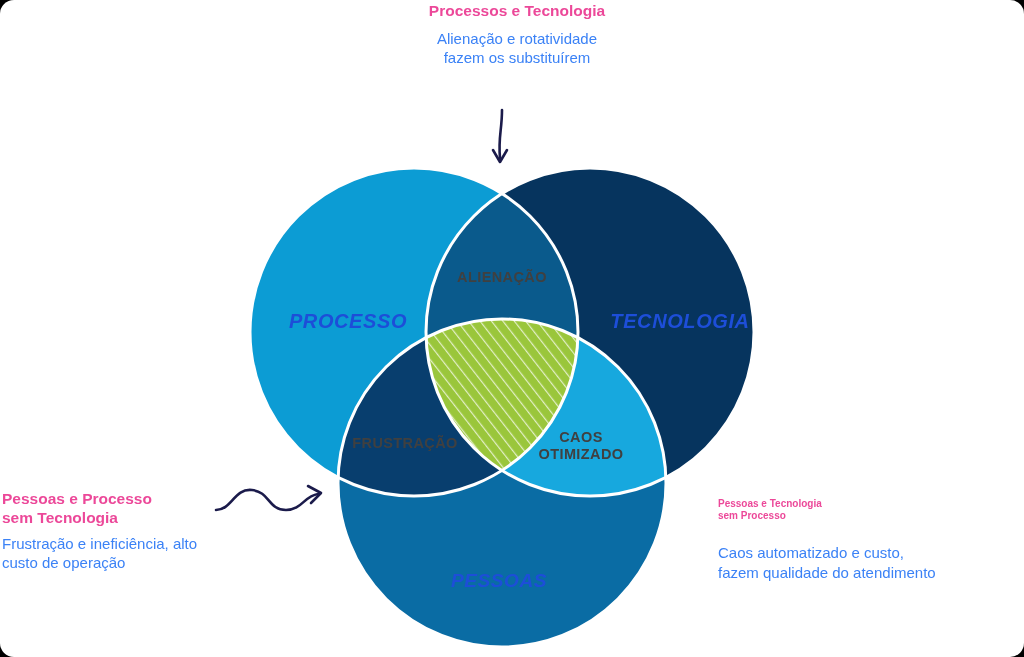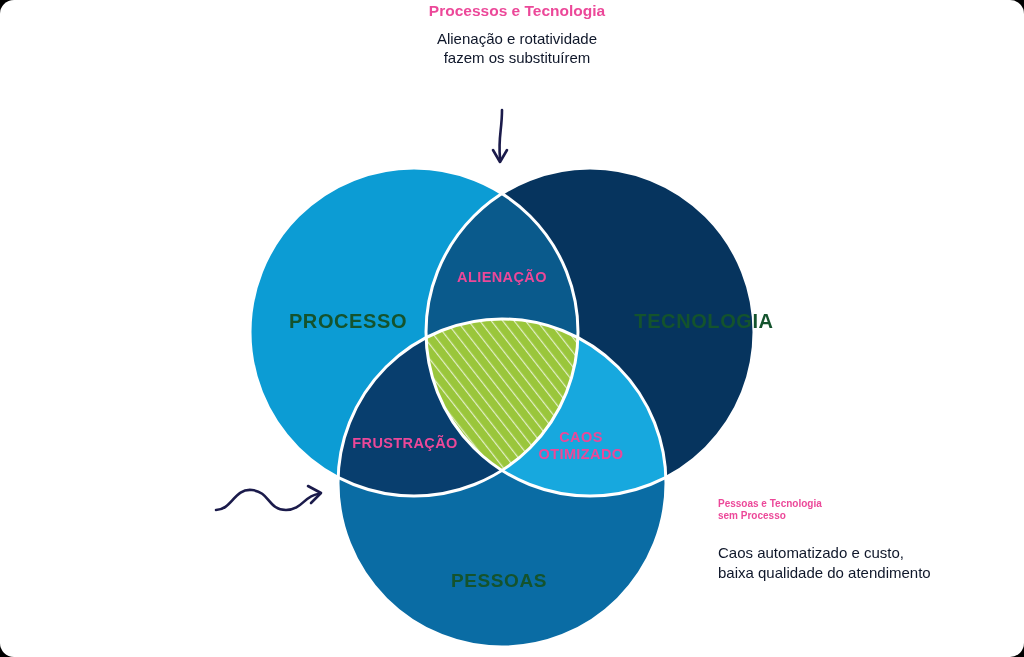--- a/index.html
+++ b/index.html
@@ -26,35 +26,36 @@
   
   #venn {
     position: absolute;
     left: 0; top: 0;
     width: 1024px; height: 657px;
   }
 
   
   .circle-label {
     position: absolute;
-    color: #14532d;
+    color: #1d4ed8;
     font-weight: bold;
     letter-spacing: 0.6px;
     white-space: nowrap;
     text-align: center;
     pointer-events: none;
+    font-style: italic;
   }
   #label-processo   { left: 253px; top: 310px; width: 190px; font-size: 20px; }
-  #label-tecnologia { left: 594px; top: 310px; width: 220px; font-size: 20px; }
+  #label-tecnologia { left: 570px; top: 310px; width: 220px; font-size: 20px; }
   #label-pessoas    { left: 404px; top: 570px; width: 190px; font-size: 19px; }
 
   
   .inter-label {
     position: absolute;
-    color: #ec4899;
+    color: #404040;
     font-weight: 600;
     font-size: 14.5px;
     letter-spacing: 0.4px;
     text-align: center;
     line-height: 1.18;
     white-space: nowrap;
     pointer-events: none;
   }
   #label-alienacao  { left: 437px; top: 269px; width: 130px; }
   #label-frustracao { left: 340px; top: 435px; width: 130px; }
@@ -67,21 +68,21 @@
 
   
   .annot { position: absolute; }
   .annot-title {
     color: #ec4899;
     font-weight: bold;
     line-height: 1.22;
     margin: 0 0 4px 0;
   }
   .annot-body {
-    color: #0f172a;
+    color: #3b82f6;
     line-height: 1.28;
     margin: 0;
   }
 
   #annot-top {
     left: 352px; top: 2px; width: 330px; text-align: center;
   }
   #annot-top .annot-title { font-size: 15.5px; }
   #annot-top .annot-body  { font-size: 15px; margin-top: 8px; }
 
@@ -183,30 +184,40 @@
       <div>Alienação e rotatividade</div>
       <div>fazem os substituírem</div>
     </div>
   </div>
 
   <svg class="connector" id="conn-top" viewBox="0 0 70 70">
     <path d="M32 2 C32 22, 28 30, 30 50" fill="none" stroke="#1B1B4B" stroke-width="2.6" stroke-linecap="round"></path>
     <path d="M23 42 L30 54 L37 42" fill="none" stroke="#1B1B4B" stroke-width="2.6" stroke-linecap="round" stroke-linejoin="round"></path>
   </svg>
 
+  <div class="annot" id="annot-left">
+    <div class="annot-title">
+      <div>Pessoas e Processo</div>
+      <div>sem Tecnologia</div>
+    </div>
+    <div class="annot-body">
+      <div>Frustração e ineficiência, alto</div>
+      <div>custo de operação</div>
+    </div>
+  </div>
 
   <svg class="connector" id="conn-left" viewBox="0 0 115 55">
     <path d="M2 30 C18 30, 20 8, 38 10 C56 12, 54 30, 72 30 C88 30, 90 16, 104 14" fill="none" stroke="#1B1B4B" stroke-width="2.6" stroke-linecap="round"></path>
     <path d="M94 6 L107 13 L97 23" fill="none" stroke="#1B1B4B" stroke-width="2.6" stroke-linecap="round" stroke-linejoin="round"></path>
   </svg>
 
   <div class="annot" id="annot-right">
     <div class="annot-title">
       <div>Pessoas e Tecnologia</div>
       <div>sem Processo</div>
     </div>
     <div class="annot-body">
       <div>Caos automatizado e custo,</div>
-      <div>baixa qualidade do atendimento</div>
+      <div>fazem qualidade do atendimento</div>
     </div>
 
 </div>
 
 </div>
 </body></html>

